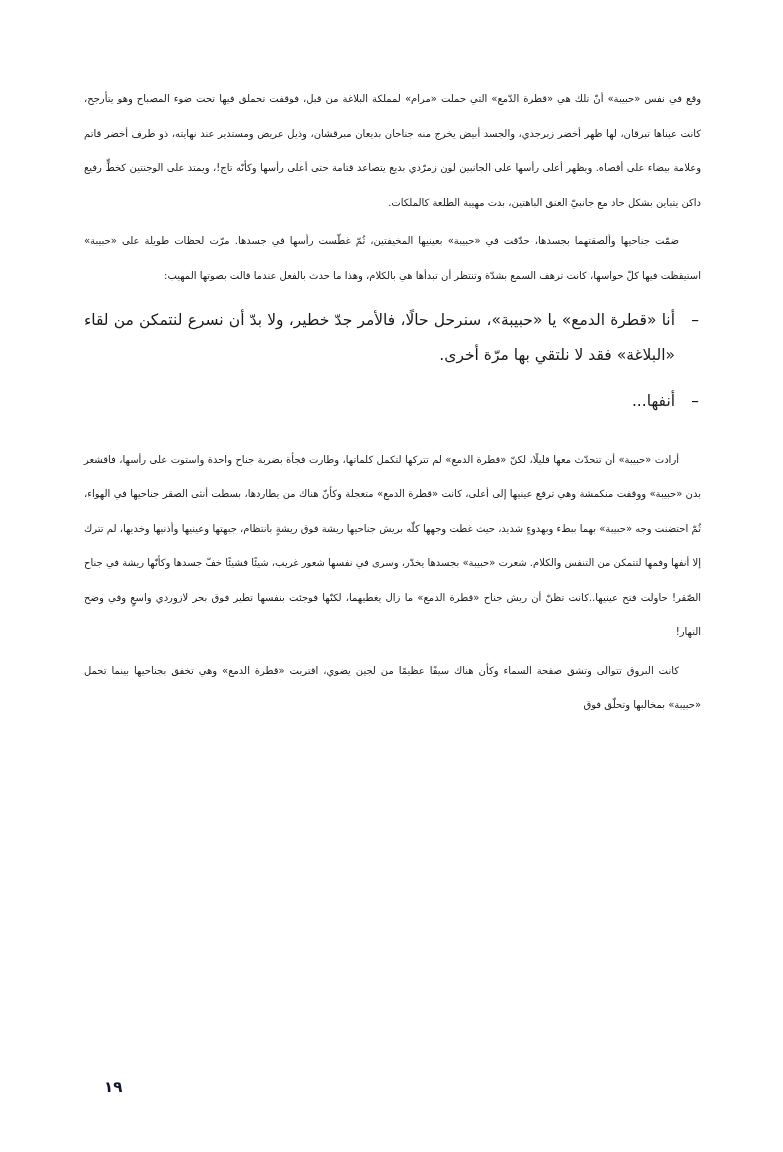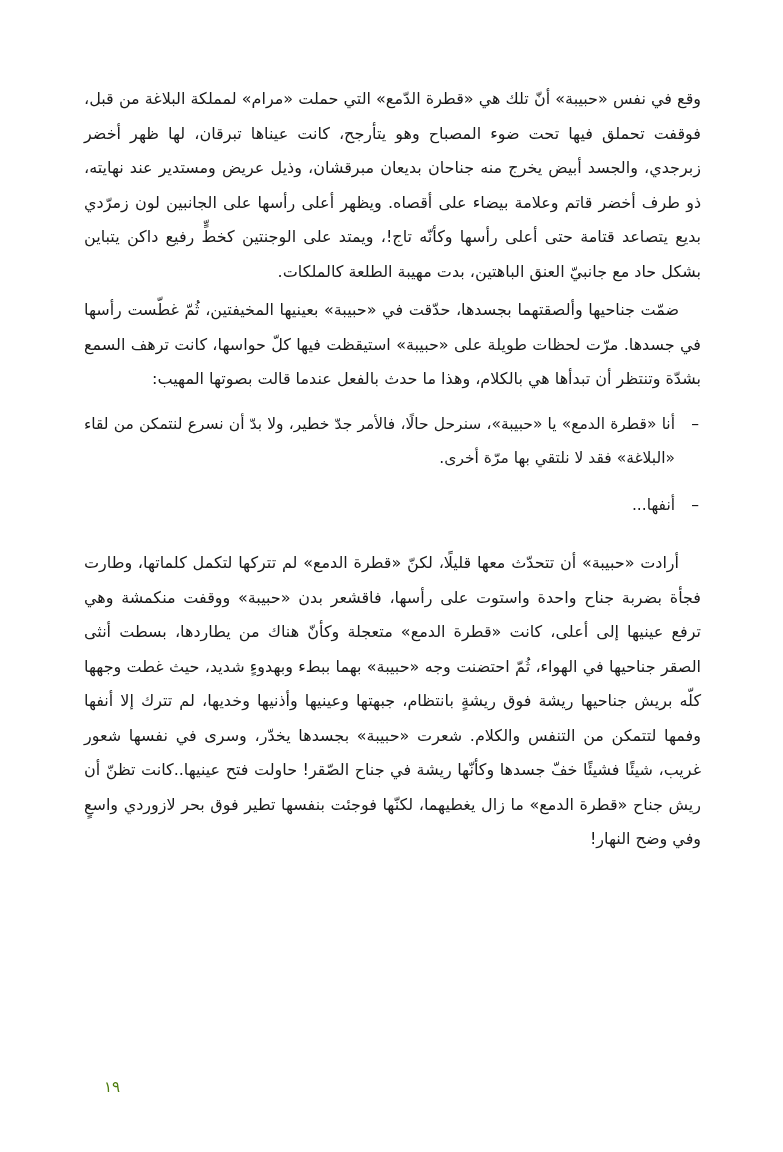--- a/index.html
+++ b/index.html
@@ -18,21 +18,21 @@
     .page {
       position: absolute;
       left: 84px;
       top: 82px;
       width: 617px;
       direction: rtl;
       text-align: justify;
       text-align-last: right;
     }
     .para {
-      font-size: 16px;
+      font-size: 10px;
       line-height: 34.5px;
       margin: 0;
     }
     .para.indent {
       text-indent: 22px;
     }
     .para + .para { margin-top: 4px; }
     .dialogue {
       margin: 10px 0 0 0;
       padding: 0;
@@ -51,23 +51,23 @@
       position: absolute;
       right: 2px;
       top: 0;
     }
     .after-dialogue { margin-top: 24px !important; }
     .page-number {
       position: absolute;
       left: 104px;
       top: 1078px;
       font-size: 15px;
-      font-weight: normal;
+      font-weight: bold;
       direction: rtl;
-      color: #4d7c0f;
+      color: #0f172a;
     }
   </style>
 </head>
 <body>
 
 <div class="page">
   <p class="para">وقع في نفس «حبيبة» أنّ تلك هي «قطرة الدّمع» التي حملت «مرام» لمملكة البلاغة من قبل، فوقفت تحملق فيها تحت ضوء المصباح وهو يتأرجح، كانت عيناها تبرقان، لها ظهر أخضر زبرجدي، والجسد أبيض يخرج منه جناحان بديعان مبرقشان، وذيل عريض ومستدير عند نهايته، ذو طرف أخضر قاتم وعلامة بيضاء على أقصاه. ويظهر أعلى رأسها على الجانبين لون زمرّدي بديع يتصاعد قتامة حتى أعلى رأسها وكأنّه تاج!، ويمتد على الوجنتين كخطٍّ رفيع داكن يتباين بشكل حاد مع جانبيّ العنق الباهتين، بدت مهيبة الطلعة كالملكات.</p>
   <p class="para indent">ضمّت جناحيها وألصقتهما بجسدها، حدّقت في «حبيبة» بعينيها المخيفتين، ثُمّ غطّست رأسها في جسدها. مرّت لحظات طويلة على «حبيبة» استيقظت فيها كلّ حواسها، كانت ترهف السمع بشدّة وتنتظر أن تبدأها هي بالكلام، وهذا ما حدث بالفعل عندما قالت بصوتها المهيب:</p>
 
   <ul class="dialogue">
@@ -75,15 +75,16 @@
       <span class="dash">–</span>
       <span>أنا «قطرة الدمع» يا «حبيبة»، سنرحل حالًا، فالأمر جدّ خطير، ولا بدّ أن نسرع لنتمكن من لقاء «البلاغة» فقد لا نلتقي بها مرّة أخرى.</span>
     </li>
     <li class="dialogue-item">
       <span class="dash">–</span>
       <span>أنفها...</span>
     </li>
   </ul>
 
   <p class="para indent after-dialogue">أرادت «حبيبة» أن تتحدّث معها قليلًا، لكنّ «قطرة الدمع» لم تتركها لتكمل كلماتها، وطارت فجأة بضربة جناح واحدة واستوت على رأسها، فاقشعر بدن «حبيبة» ووقفت منكمشة وهي ترفع عينيها إلى أعلى، كانت «قطرة الدمع» متعجلة وكأنّ هناك من يطاردها، بسطت أنثى الصقر جناحيها في الهواء، ثُمّ احتضنت وجه «حبيبة» بهما ببطء وبهدوءٍ شديد، حيث غطت وجهها كلّه بريش جناحيها ريشة فوق ريشةٍ بانتظام، جبهتها وعينيها وأذنيها وخديها، لم تترك إلا أنفها وفمها لتتمكن من التنفس والكلام. شعرت «حبيبة» بجسدها يخدّر، وسرى في نفسها شعور غريب، شيئًا فشيئًا خفّ جسدها وكأنّها ريشة في جناح الصّقر! حاولت فتح عينيها..كانت تظنّ أن ريش جناح «قطرة الدمع» ما زال يغطيهما، لكنّها فوجئت بنفسها تطير فوق بحر لازوردي واسعٍ وفي وضح النهار!</p>
+  <p class="para indent">كانت البروق تتوالى وتشق صفحة السماء وكأن هناك سيفًا عظيمًا من لجين يضوي، اقتربت «قطرة الدمع» وهي تخفق بجناحيها بينما تحمل «حبيبة» بمخالبها وتحلّق فوق</p>
 </div>
 
 <div class="page-number">١٩</div>
 
 </body></html>

